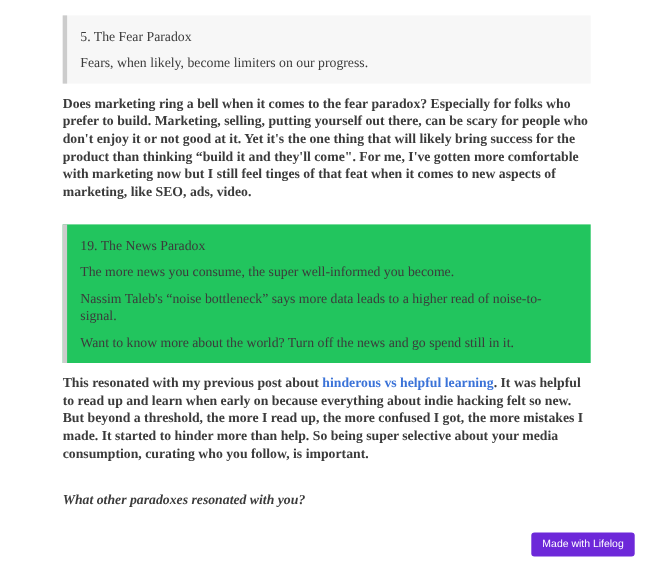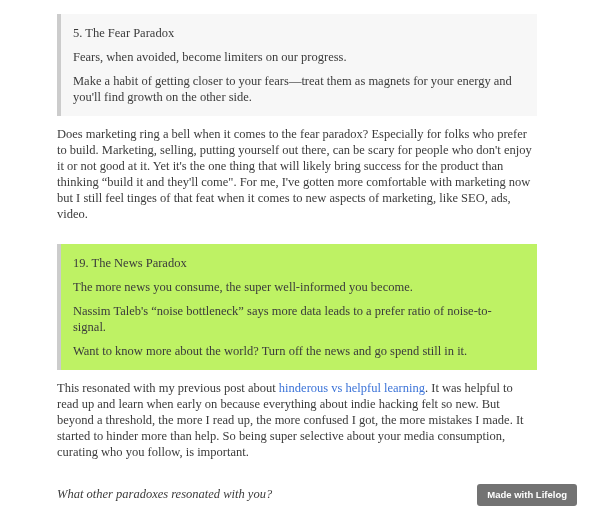--- a/index.html
+++ b/index.html
@@ -28,21 +28,21 @@
   }
   blockquote {
     background: #f7f7f7;
     border-left: 4px solid #cccccc;
     padding: 11px 16px 11px 12px;
     margin: 22px 0 10px 0;
   }
   blockquote.first { margin-top: 0; }
   blockquote p { margin: 8px 0 0 0; }
   blockquote p:first-child { margin-top: 0; }
-  .body-para { margin: 8px 0 0 0; }
+  .body-para { margin: 8px 0 0 0; font-weight: bold; }
   .body-para a {
     color: #3b73d8;
     text-decoration: none;
     cursor: pointer;
   }
   .closing-question {
     margin-top: 26px;
     font-style: italic;
   }
   .badge {
@@ -61,33 +61,32 @@
   }
 </style>
 </head>
 <body>
 
 <div class="page" style="background: rgb(255, 255, 255);">
   <div class="content" style="color: rgb(59, 59, 59);">
 
     <blockquote class="first" style="background: rgb(247, 247, 247); border-left-color: rgb(204, 204, 204);">
       <p>5. The Fear Paradox</p>
-      <p>Fears, when avoided, become limiters on our progress.</p>
-      <p>Make a habit of getting closer to your fears—treat them as magnets for your energy and you'll find growth on the other side.</p>
+      <p>Fears, when likely, become limiters on our progress.</p>
     </blockquote>
 
     <p class="body-para">Does marketing ring a bell when it comes to the fear paradox? Especially for folks who prefer to build. Marketing, selling, putting yourself out there, can be scary for people who don't enjoy it or not good at it. Yet it's the one thing that will likely bring success for the product than thinking “build it and they'll come". For me, I've gotten more comfortable with marketing now but I still feel tinges of that feat when it comes to new aspects of marketing, like SEO, ads, video.</p>
 
-    <blockquote style="background: #bef264; border-left-color: rgb(204, 204, 204);">
+    <blockquote style="background: #22c55e; border-left-color: rgb(204, 204, 204);">
       <p>19. The News Paradox</p>
       <p>The more news you consume, the super well-informed you become.</p>
-      <p>Nassim Taleb's “noise bottleneck” says more data leads to a prefer ratio of noise-to-signal.</p>
+      <p>Nassim Taleb's “noise bottleneck” says more data leads to a higher read of noise-to-signal.</p>
       <p>Want to know more about the world? Turn off the news and go spend still in it.</p>
     </blockquote>
 
     <p class="body-para"><span>This resonated with my previous post about </span><a href="#" style="color: rgb(59, 115, 216);">hinderous vs helpful learning</a><span>. It was helpful to read up and learn when early on because everything about indie hacking felt so new. But beyond a threshold, the more I read up, the more confused I got, the more mistakes I made. It started to hinder more than help. So being super selective about your media consumption, curating who you follow, is important.</span></p>
 
     <p class="body-para closing-question">What other paradoxes resonated with you?</p>
 
   </div>
 
-  <div class="badge" style="background: #737373; color: rgb(255, 255, 255); font-weight: bold;">Made with Lifelog</div>
+  <div class="badge" style="background: #6d28d9; color: rgb(255, 255, 255);">Made with Lifelog</div>
 </div>
 
 </body></html>

